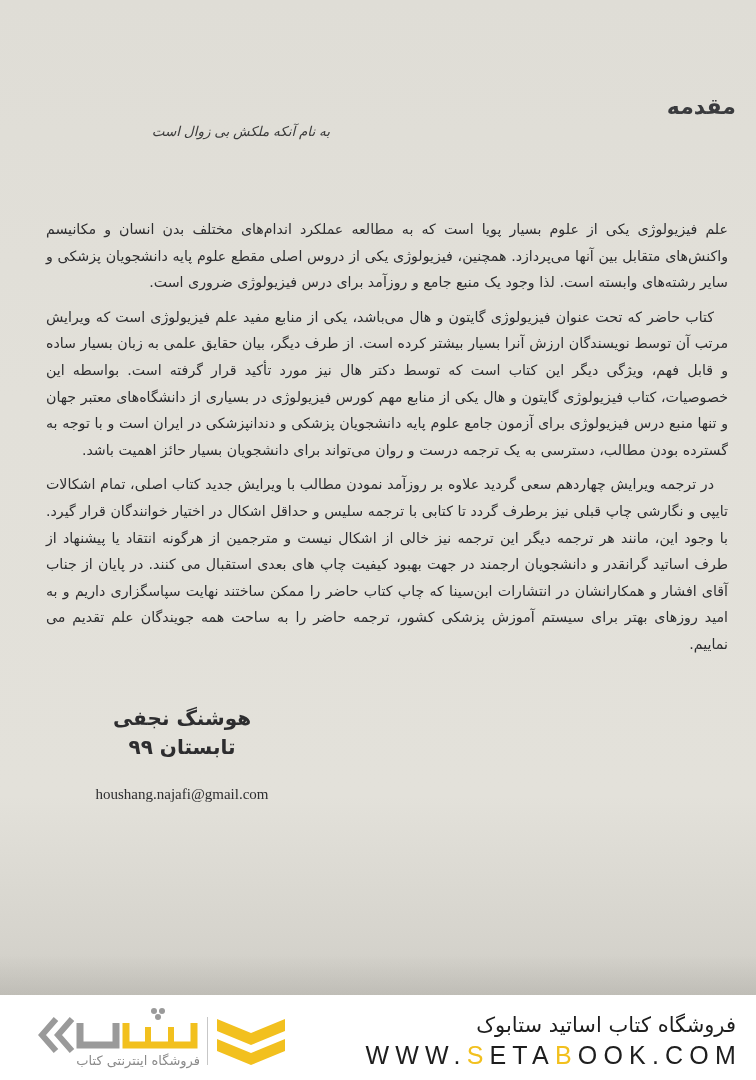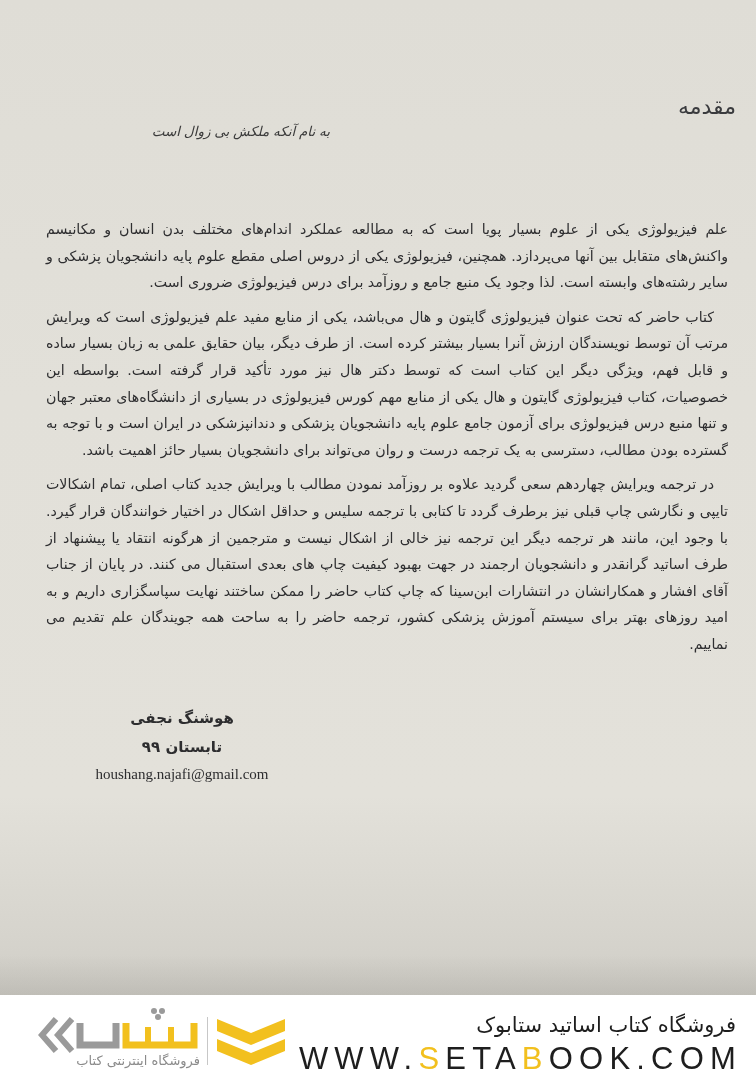--- a/index.html
+++ b/index.html
@@ -12,21 +12,21 @@
     position: absolute; left: 0; top: 0; width: 756px; height: 995px;
     background: linear-gradient(180deg, #dfddd6 0%, #e2e0d9 40%, #e3e1da 80%, #d6d4cd 94%, #cfcdc6 100%);
     overflow: hidden;
   }
   .page::after {
     content: ""; position: absolute; left: 0; right: 0; bottom: 0; height: 40px;
     background: linear-gradient(180deg, rgba(0,0,0,0) 0%, rgba(120,118,112,0.18) 100%);
   }
   .title {
     position: absolute; right: 20px; top: 94px;
-    font-size: 22px; font-weight: normal; color: #3a3b3e;
+    font-size: 22px; font-weight: bold; color: #3a3b3e;
     direction: rtl; letter-spacing: 0.5px; margin-left: 8px;
   }
   .poem {
     position: absolute; left: 70px; top: 118px; width: 260px;
     direction: rtl; text-align: right;
     font-family: Liberation Sans, sans-serif; font-style: italic;
     font-size: 13.5px; color: #3b3b3b; line-height: 27px;
   }
   .poem .l2 { padding-right: 10px; }
   .body-text {
@@ -34,25 +34,25 @@
     direction: rtl; text-align: justify;
     font-size: 14.2px; color: #2e2e30; line-height: 26.6px;
   }
   .body-text p { margin: 8px; text-indent: 14px; }
   .body-text p:first-child { text-indent: 0; }
   .signature {
     position: absolute; left: 92px; top: 704px; width: 180px;
     text-align: center; color: #2d2d2f;
   }
   .sig-name, .sig-date {
-    direction: rtl; font-weight: bold; font-size: 15px; line-height: 29px; display: block;
+    direction: rtl; font-weight: bold; font-size: 20px; line-height: 29px; display: block;
   }
   .sig-email {
     display: block; font-family: "Liberation Serif", serif; font-size: 15px;
-    line-height: 24px; margin-top: 0; white-space: nowrap;
+    line-height: 24px; margin-top: 20px; white-space: nowrap;
   }
   .footer {
     position: absolute; left: 0; top: 995px; width: 756px; height: 85px; background: #ffffff;
   }
   .logo-chevrons {
     position: absolute; left: 36px; top: 20px; width: 42px; height: 40px;
   }
   .logo-word {
     position: absolute; left: 76px; top: 10px; width: 124px; height: 48px;
   }
@@ -65,21 +65,21 @@
   }
   .logo-emblem {
     position: absolute; left: 215px; top: 22px; width: 72px; height: 52px;
   }
   .store-name {
     position: absolute; right: 20px; top: 18px; direction: rtl;
     font-size: 21px; color: #1e1e1e;
   }
   .store-url {
     position: absolute; right: 14px; top: 46px; font-family: "Liberation Sans", sans-serif;
-    font-size: 31px; letter-spacing: 6.2px; color: #1e1e1e; white-space: nowrap;
+    font-size: 25px; letter-spacing: 6.2px; color: #1e1e1e; white-space: nowrap;
   }
   .store-url .hl { color: #f2c01e; }
 </style>
 </head>
 <body>
 
 <div class="page">
   <div class="title">مقدمه</div>
 
   <div class="poem">

